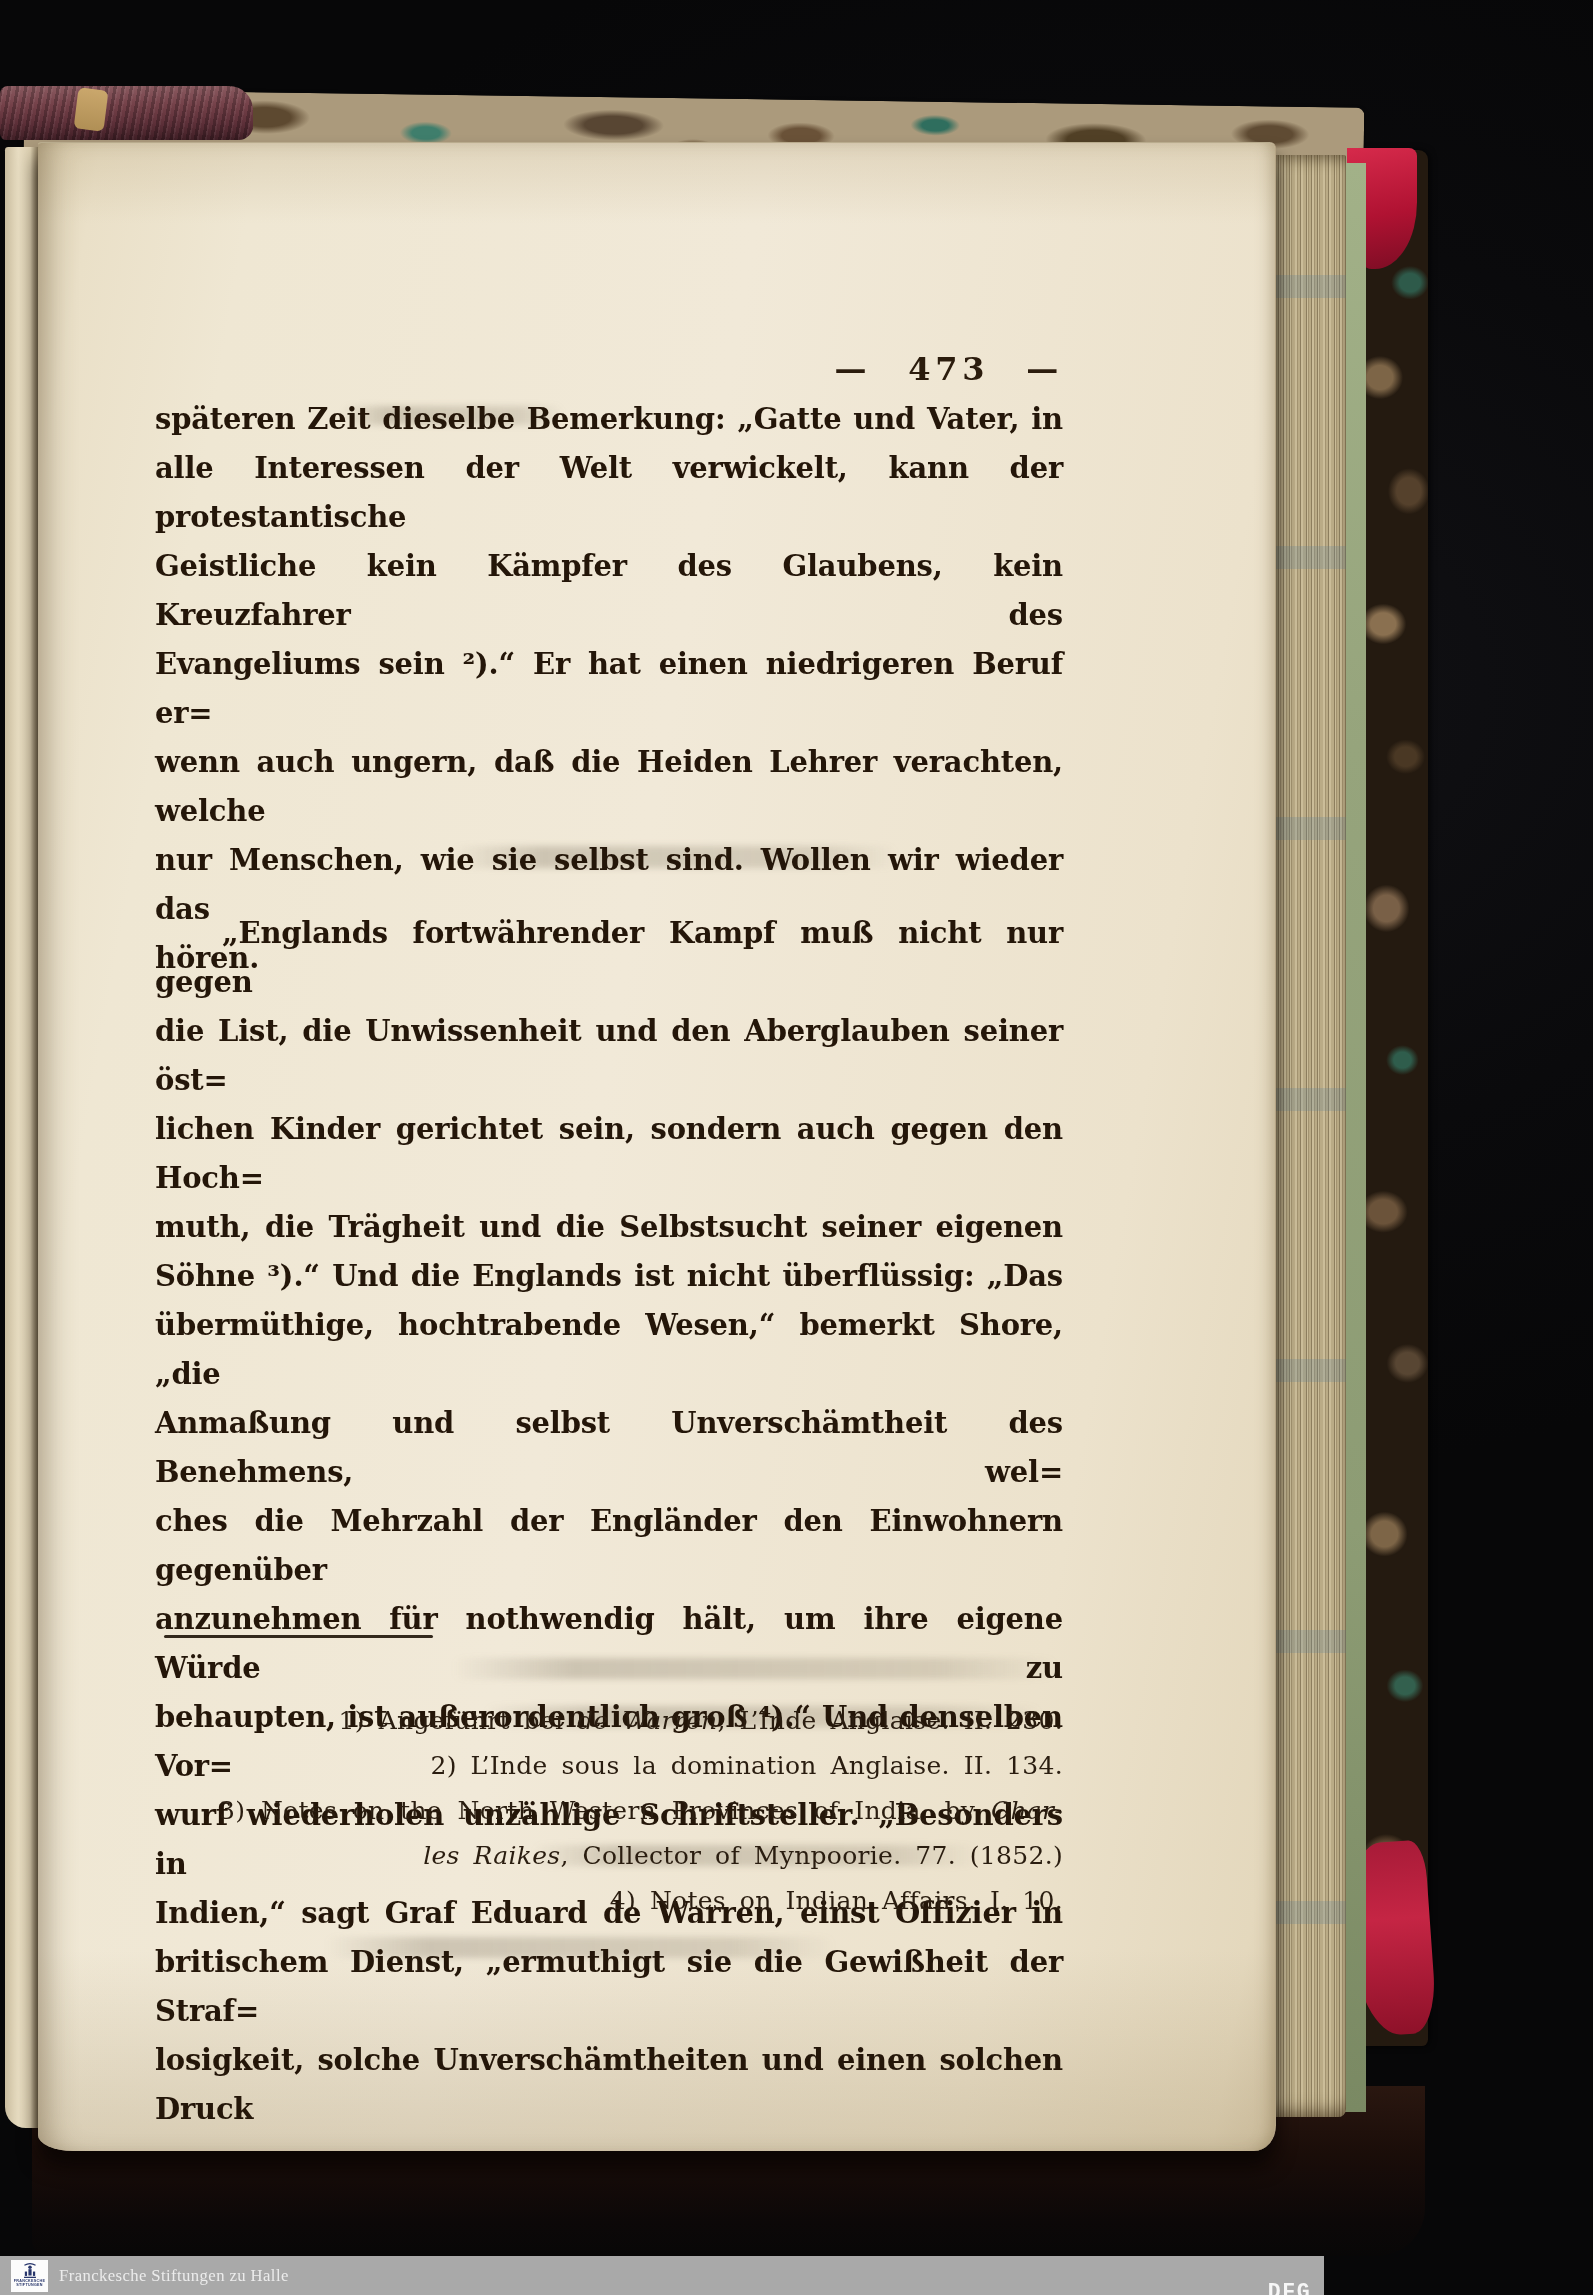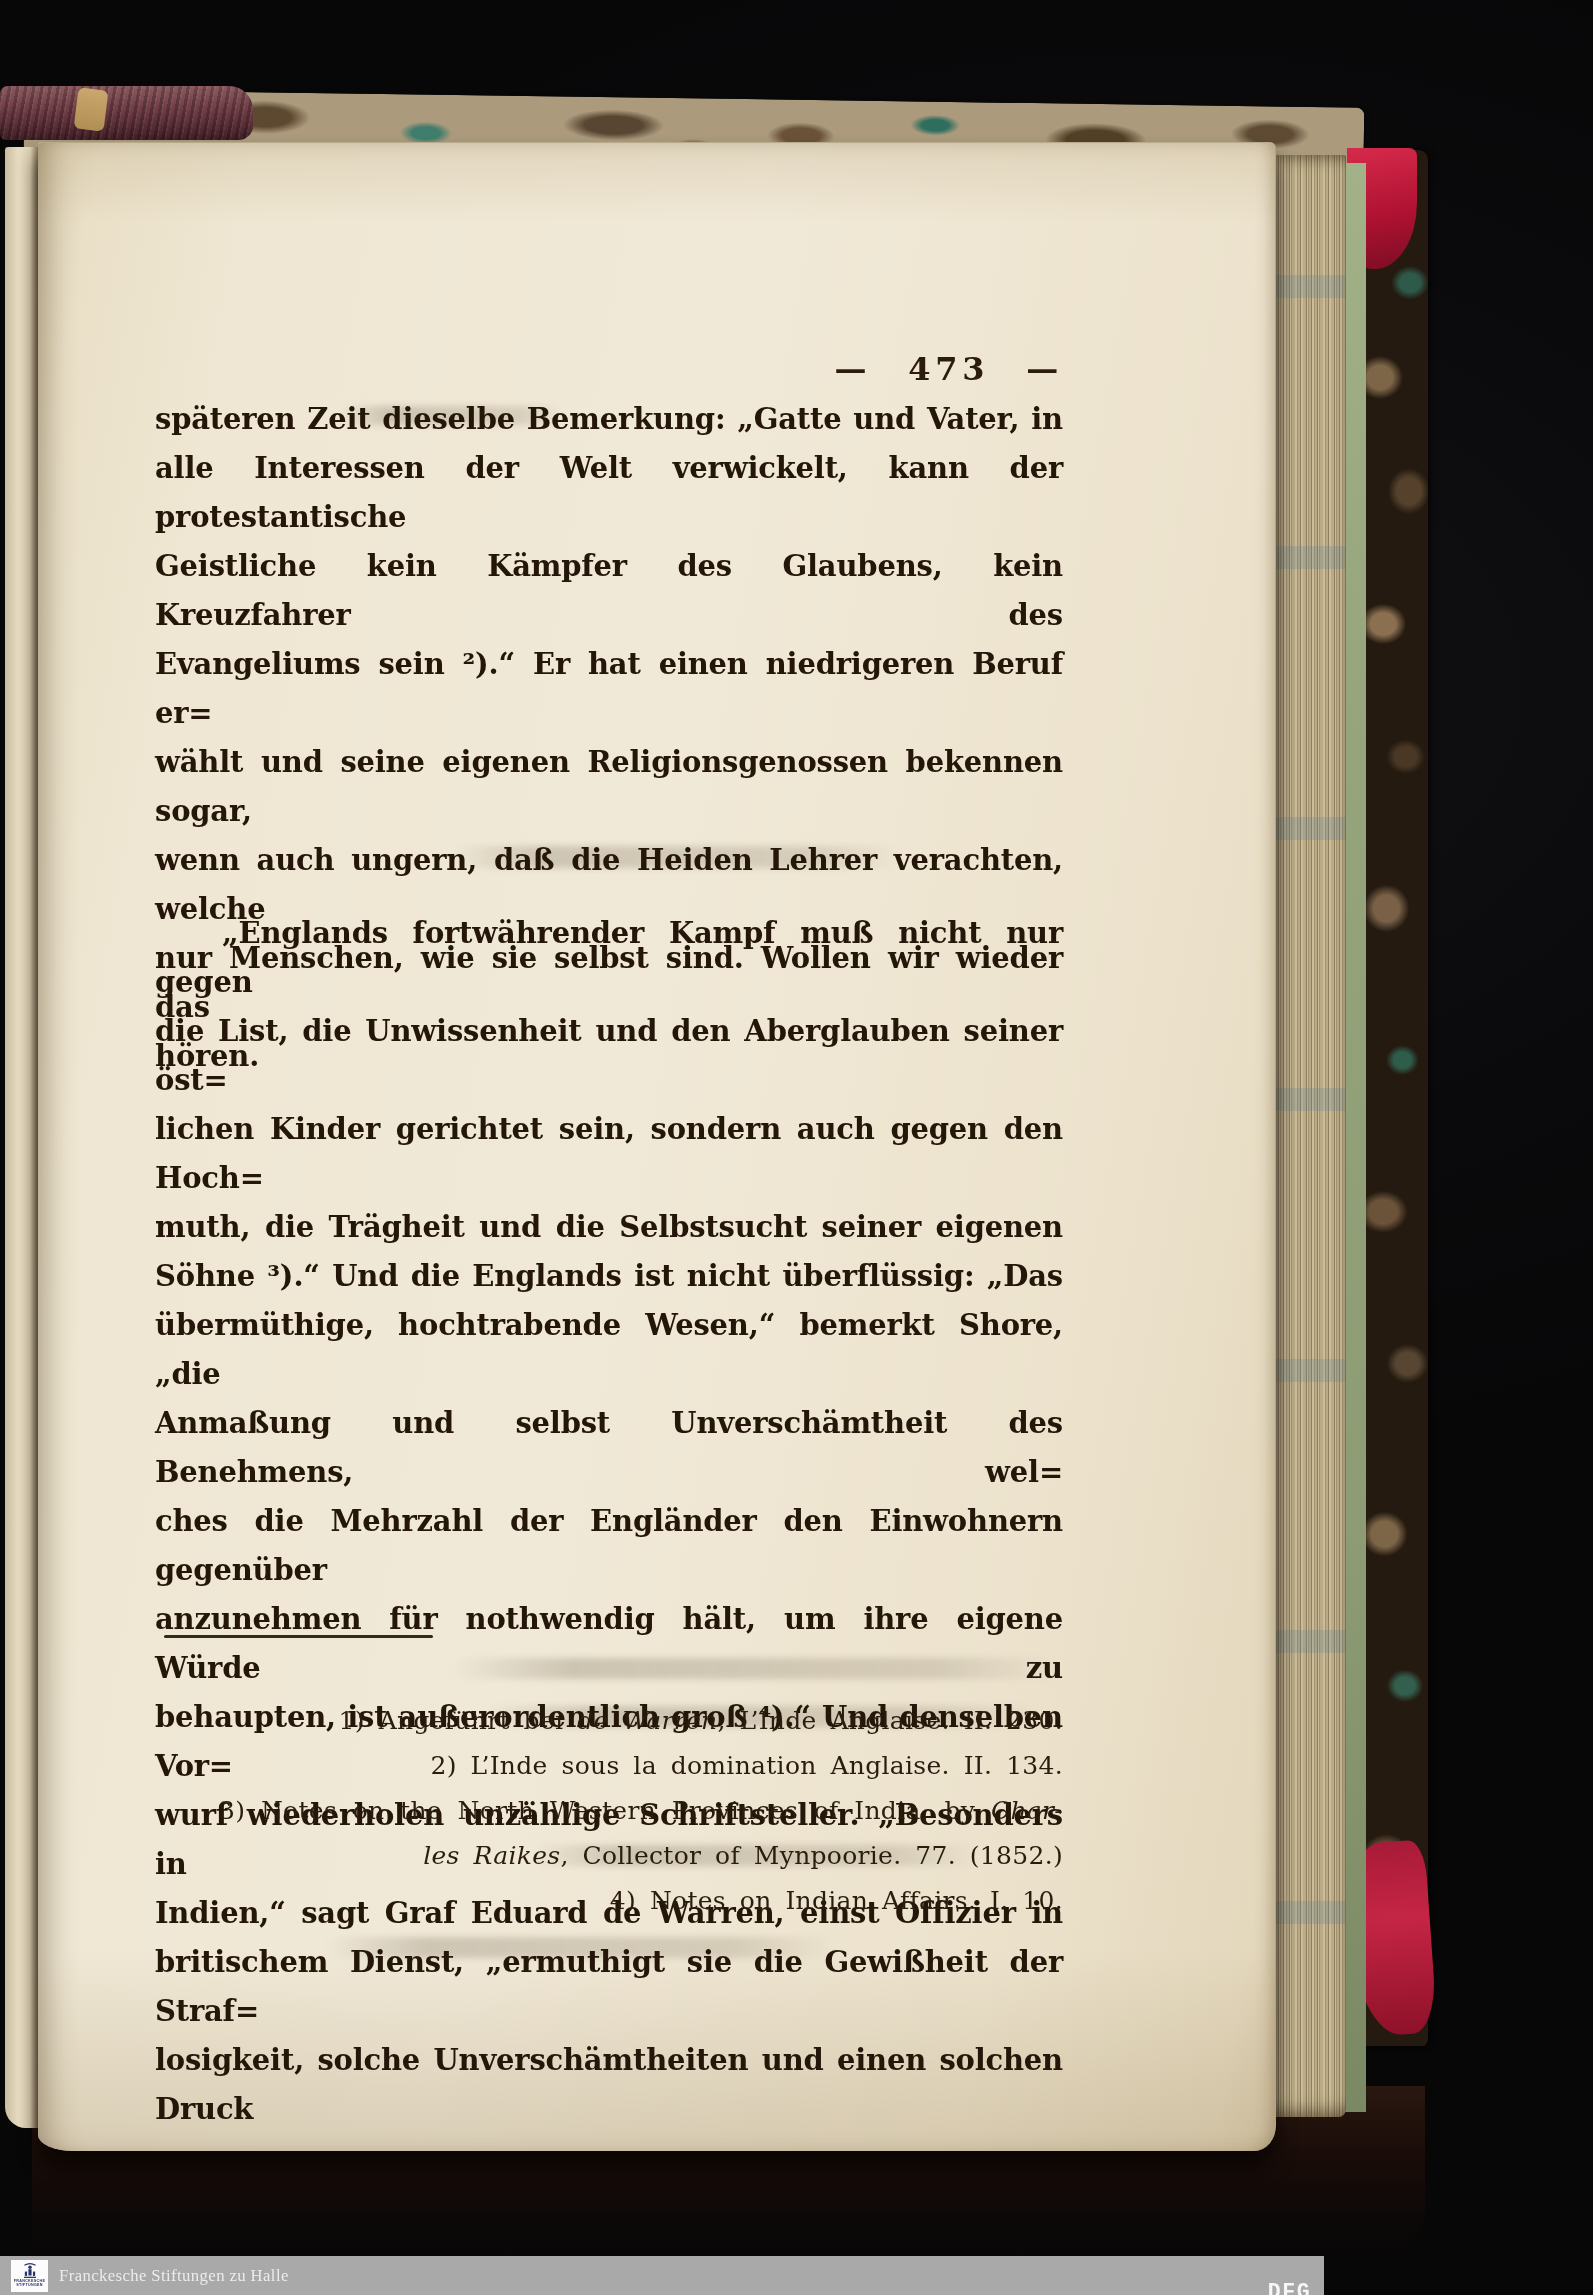--- a/index.html
+++ b/index.html
@@ -194,21 +194,20 @@
   <div class="ghost g5"></div>
   <div class="ghost g6"></div>
 
   <div class="pagenum">— 473 —</div>
 
   <div class="para para-1 fraktur">
       <div class="tl"><span>späteren Zeit dieselbe Bemerkung: „Gatte und Vater, in</span></div>
       <div class="tl"><span>alle Interessen der Welt verwickelt, kann der protestantische</span></div>
       <div class="tl"><span>Geistliche kein Kämpfer des Glaubens, kein Kreuzfahrer des</span></div>
       <div class="tl"><span>Evangeliums sein ²).“ Er hat einen niedrigeren Beruf er=</span></div>
-      <div class="tl"><span>wählt und seine eigenen Religionsgenossen bekennen sogar,</span></div>
       <div class="tl"><span>wenn auch ungern, daß die Heiden Lehrer verachten, welche</span></div>
       <div class="tl"><span>nur Menschen, wie sie selbst sind. Wollen wir wieder das</span></div>
       <div class="tl line-last"><span>hören.</span></div>
     </div>
 
   <div class="para para-2 fraktur">
       <div class="tl indent"><span>„Englands fortwährender Kampf muß nicht nur gegen</span></div>
       <div class="tl"><span>die List, die Unwissenheit und den Aberglauben seiner öst=</span></div>
       <div class="tl"><span>lichen Kinder gerichtet sein, sondern auch gegen den Hoch=</span></div>
       <div class="tl"><span>muth, die Trägheit und die Selbstsucht seiner eigenen</span></div>

